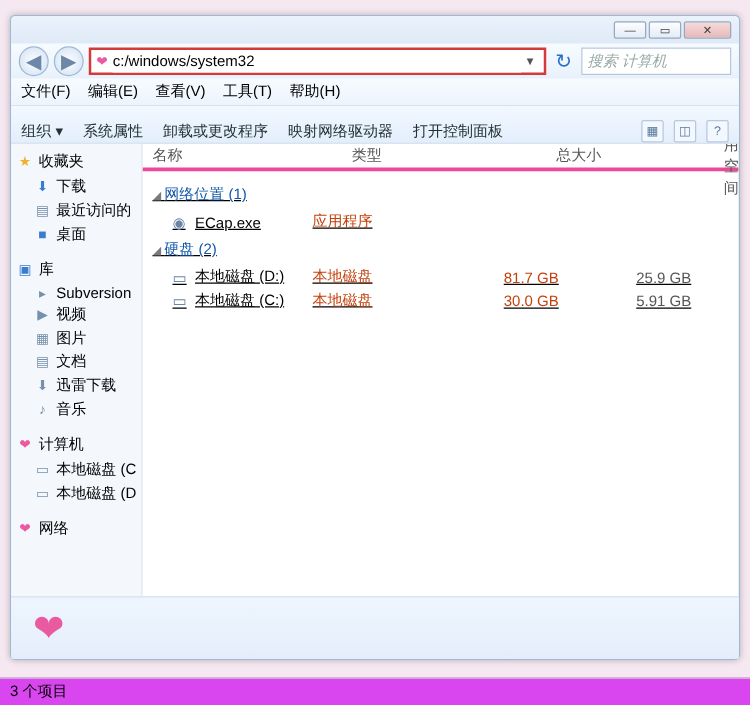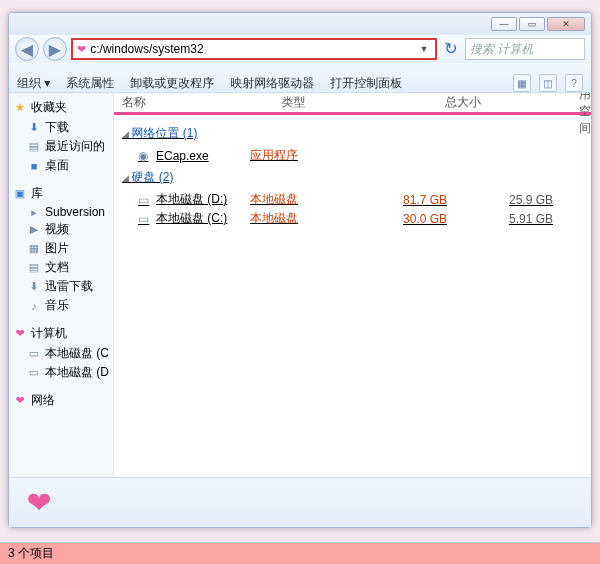--- a/index.html
+++ b/index.html
@@ -56,21 +56,21 @@
 .r-name { width: 94px; }
 .r-type { width: 120px; color: #c2410c; }
 .r-total { width: 130px; text-align: center; color: #c2410c; padding-right: 20px; }
 .r-free { flex: 1; text-align: right; color: #555; padding-right: 30px; }
 
 .detailbar { height: 50px; background: linear-gradient(#eef5fe,#e4eefb); border-top: 1px solid #cedef0; display: flex; align-items: center; padding: 4px 10px; font-size: 12px; gap: 10px; }
 .bigheart { width: 40px; height: 40px; display: flex; align-items: center; justify-content: center; color: #e95aa0; font-size: 30px; }
 .detailtext { line-height: 16px; color: #333; }
 .detailtext .l2 { color: #666; font-size: 11px; }
 
-.statusbar { position: absolute; left: 0; bottom: 0; right: 0; height: 22px; background: #fca5a5; border-top: 1px solid #ccc; font-size: 12px; padding: 2px 8px; display: flex; align-items: center; }
+.statusbar { position: absolute; left: 0; bottom: 0; right: 0; height: 22px; background: #d946ef; border-top: 1px solid #ccc; font-size: 12px; padding: 2px 8px; display: flex; align-items: center; }
 </style>
 </head>
 <body>
 
 <div class="window">
   <div class="titlebar">
     <div class="winbtn">—</div>
     <div class="winbtn">▭</div>
     <div class="winbtn close">✕</div>
   </div>
@@ -82,20 +82,27 @@
       <span class="hearticon">❤</span>
       <input class="addrinput" value="c:/windows/system32" style="">
       <span class="addrdrop">▼</span>
     </div>
     <div class="refresh">↻</div>
     <div class="searchbox">
       <span class="searchph">搜索 计算机</span>
     </div>
   </div>
 
+  <div class="menubar">
+    <span class="menuitem">文件(F)</span>
+    <span class="menuitem">编辑(E)</span>
+    <span class="menuitem">查看(V)</span>
+    <span class="menuitem">工具(T)</span>
+    <span class="menuitem">帮助(H)</span>
+  </div>
 
   <div class="toolbar">
     <div class="tb-left">
       <span class="tbitem">组织 ▾</span>
       <span class="tbitem">系统属性</span>
       <span class="tbitem">卸载或更改程序</span>
       <span class="tbitem">映射网络驱动器</span>
       <span class="tbitem">打开控制面板</span>
     </div>
     <div class="tb-right">

